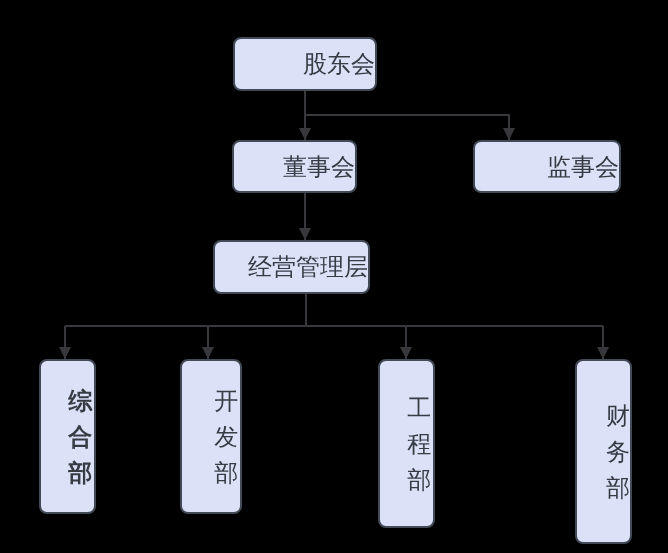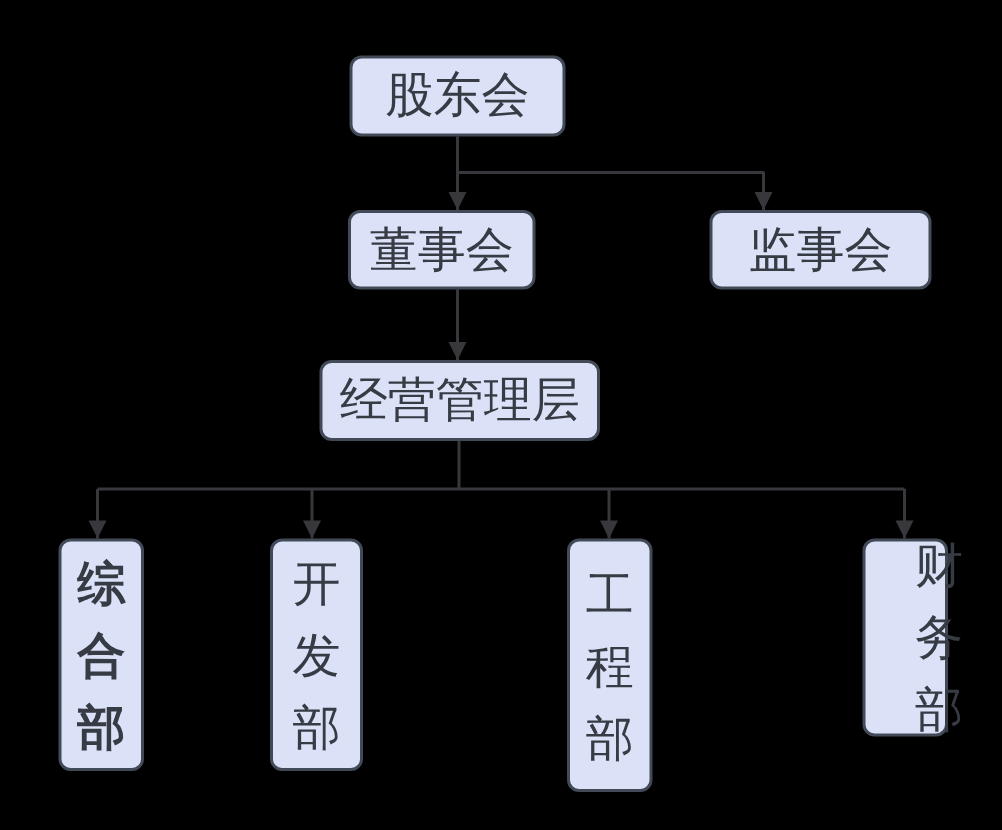--- a/index.html
+++ b/index.html
@@ -30,44 +30,44 @@
     stroke-width: 2;
     stroke-linejoin: round;
   }
   .node {
     position: absolute;
     background: var(--fill);
     border: 2px solid var(--stroke);
     border-radius: 8px;
     display: flex;
     align-items: center;
-    justify-content: center;
+    justify-content: flex-end;
     color: var(--text);
-    font-size: 32px;
+    font-size: 24px;
   }
   .node .label {
     white-space: nowrap;
     text-align: center;
   }
   .node.box-v .label {
     display: inline-block;
     width: 1.15em;
     white-space: normal;
     word-break: break-all;
     line-height: 1.5;
   }
   
   .n-shareholders { left: 233px; top: 37px;  width: 144px; height: 54px; }
   .n-board        { left: 232px; top: 140px; width: 125px; height: 53px; }
   .n-supervisory  { left: 437px; top: 140px; width: 148px; height: 53px; margin-left: 36px; }
-  .n-management   { left: 213px; top: 240px; width: 187px; height: 54px; }
+  .n-management   { left: 213px; top: 240px; width: 157px; height: 54px; }
   .n-general      { left: 39px;  top: 359px; width: 57px;  height: 155px; font-weight: bold; }
   .n-development  { left: 180px; top: 359px; width: 62px;  height: 155px; }
   .n-engineering  { left: 378px; top: 359px; width: 57px;  height: 169px; }
-  .n-finance      { left: 575px; top: 359px; width: 57px;  height: 132px; padding-left: 45px; }
+  .n-finance      { left: 575px; top: 359px; width: 57px;  height: 185px; padding-left: 45px; }
 </style>
 </head>
 <body>
 
 <div class="stage">
 
   <svg class="connectors" viewBox="0 0 668 553" xmlns="http://www.w3.org/2000/svg">
     <defs>
       <marker id="arrow" markerUnits="userSpaceOnUse" markerWidth="14" markerHeight="14" refX="13" refY="7" orient="auto">
         <path d="M1 1 L13 7 L1 13 Z" style="fill: var(--line);"></path>

